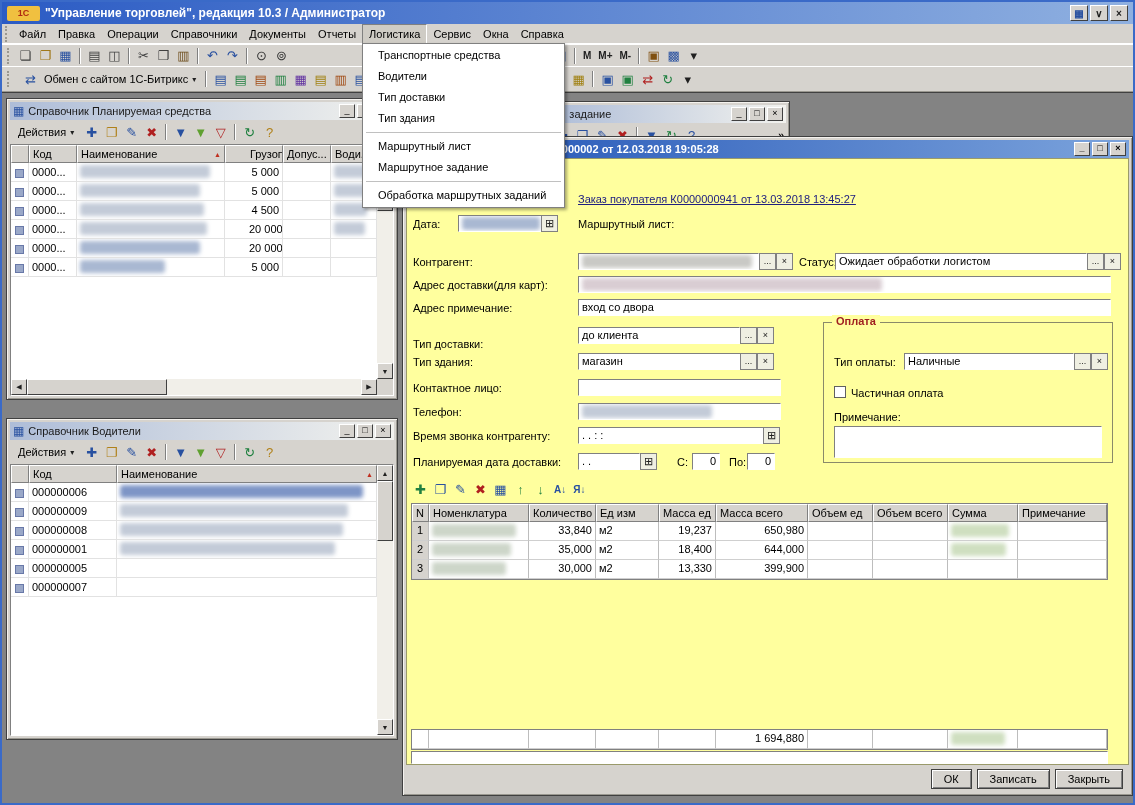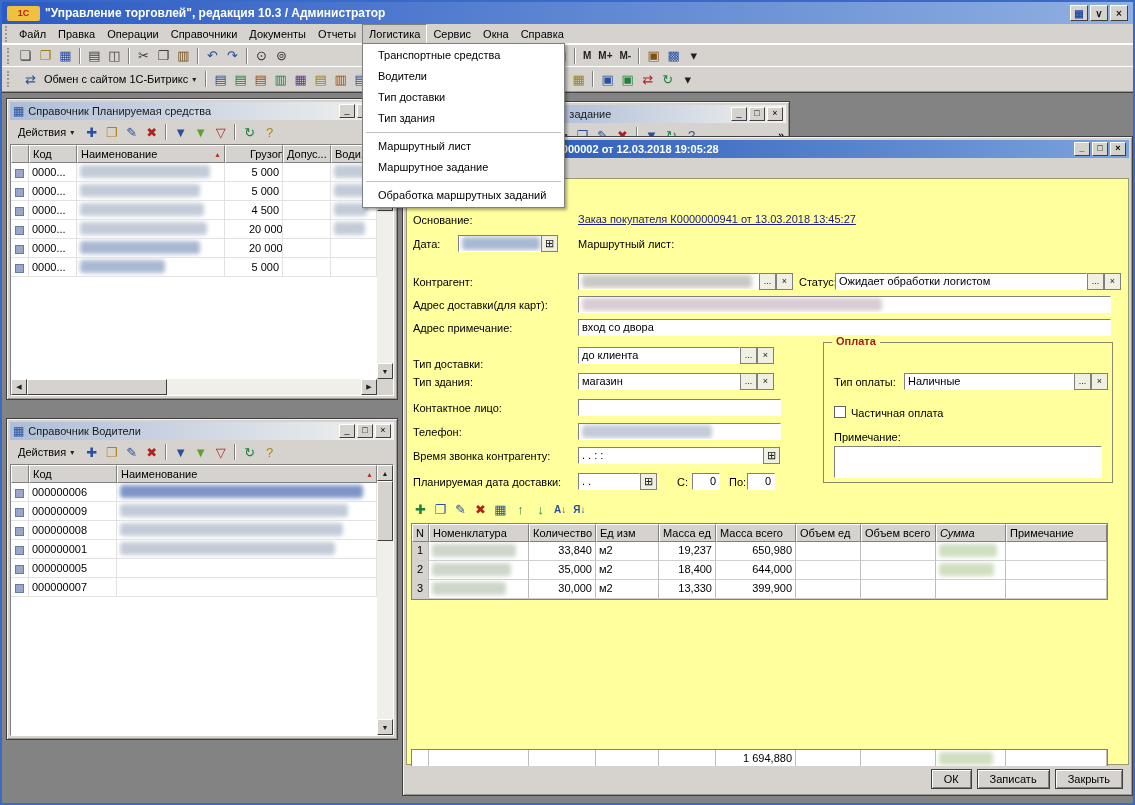--- a/index.html
+++ b/index.html
@@ -82,21 +82,21 @@
   .r-sage { background:#cdd6c9; }
 
   
   .dropdown { position:absolute; left:360px; top:41px; width:203px; background:#fff;
               border:1px solid #808080; box-shadow:2px 2px 3px rgba(0,0,0,.35); z-index:200; padding:1px; }
   .dd-item { height:21px; line-height:21px; padding:0 8px 0 14px; white-space:nowrap; }
   .dd-sep { border-top:1px solid #c0c0c0; margin:3px 2px; }
 
   
   .route-body { position:absolute; left:3px; top:21px; right:3px; bottom:30px;
-                background:#ffff9e; border:1px solid #9a9a6a;margin-top:20px; }
+                background:#ffff9e; border:1px solid #9a9a6a; }
   .goto-bar { position:absolute; left:0; top:0; right:0; height:22px; display:flex; align-items:center; gap:4px; padding:0 4px; }
   .help-ic { width:14px; height:14px; border-radius:50%; background:#eef; color:#2040a0; border:1px solid #8090c0;
              font-size:10px; font-weight:bold; display:flex; align-items:center; justify-content:center; }
   .fields { position:absolute; left:0; top:22px; right:0; bottom:0; }
   .fl { position:absolute; white-space:nowrap; }
   .flink { position:absolute; white-space:nowrap; color:#202080; text-decoration:underline; }
   .fi { position:absolute; height:17px; background:#fff; border:1px solid; border-color:#808080 #fff #fff #808080;
         padding:1px 3px; line-height:13px; white-space:nowrap; overflow:hidden; }
   .fbtn { position:absolute; width:17px; height:17px; background:#efefe2; border:1px solid #808080;
           font-size:9px; line-height:14px; text-align:center; color:#202020; }
@@ -107,22 +107,22 @@
   .ftext { position:absolute; background:#fff; border:1px solid; border-color:#808080 #fff #fff #808080; }
 
   .itable { position:absolute; border:1px solid #808080; background:#fff; }
   .irow { display:flex; height:19px; }
   .irow.ihead { height:18px; }
   .ic { flex:none; background:#fff; border-right:1px solid #bdbdbd; border-bottom:1px solid #cfcfcf;
         padding:2px 3px; line-height:13px; white-space:nowrap; overflow:hidden; }
   .ihead .ic { background:#d6d3ce; border:1px solid; border-color:#fff #808080 #808080 #fff; }
   .rownum { background:#d6d3ce; text-align:center; }
   .i-n { width:17px; } .i-nom { width:100px; } .i-qty { width:67px; } .i-unit { width:63px; }
-  .i-mu { width:57px; } .i-mt { width:80px; } .i-vu { width:65px; } .i-vt { width:75px; }
-  .i-sum { width:70px;font-style:italic; } .i-note { width:105px; flex:1 1 auto; }
+  .i-mu { width:57px; } .i-mt { width:92px; } .i-vu { width:65px; } .i-vt { width:75px; }
+  .i-sum { width:70px; } .i-note { width:105px; flex:1 1 auto; }
 
   .route-footer { position:absolute; left:3px; right:3px; bottom:3px; height:26px; background:#d6d3ce;
                   display:flex; align-items:center; justify-content:flex-end; gap:5px; padding:0 6px; }
   .btn { background:#d6d3ce; border:1px solid #404040; box-shadow:inset 1px 1px 0 #fff, inset -1px -1px 0 #808080;
          padding:3px 12px; }
   .overflow-ic { margin-left:auto; font-weight:bold; }
 </style>
 </head>
 <body>
 

